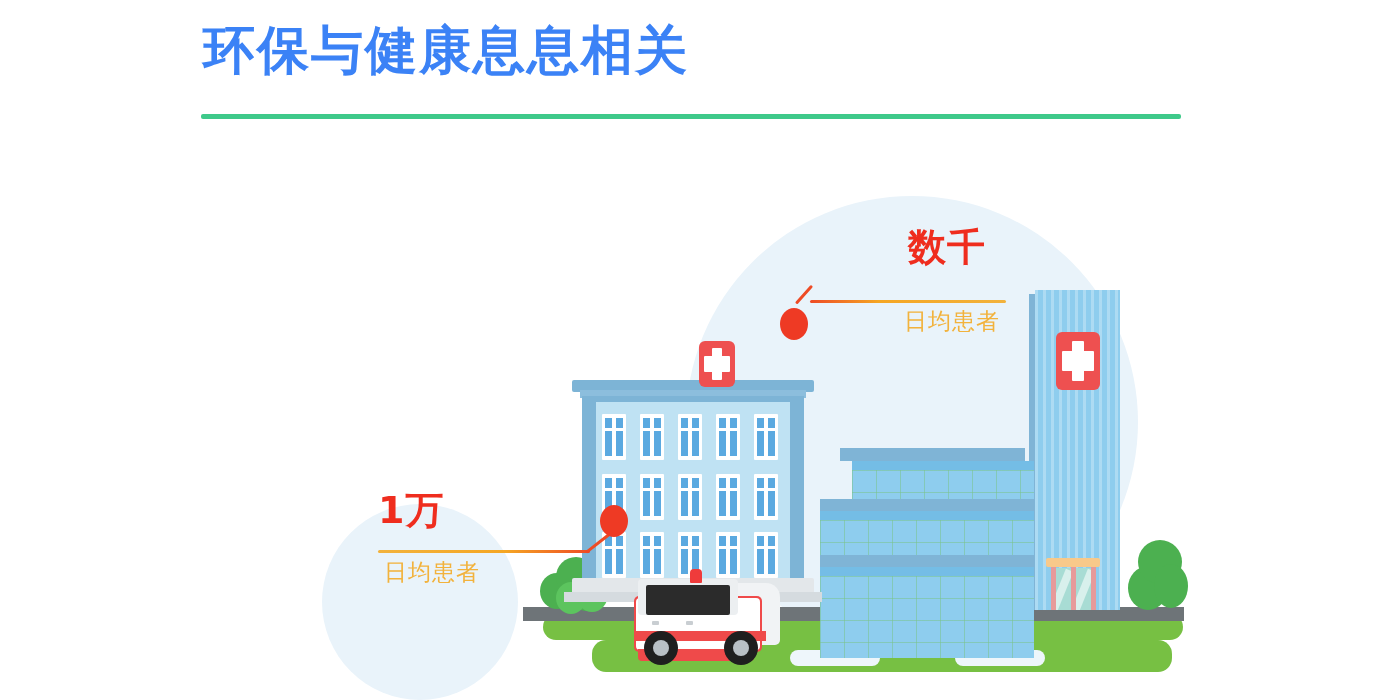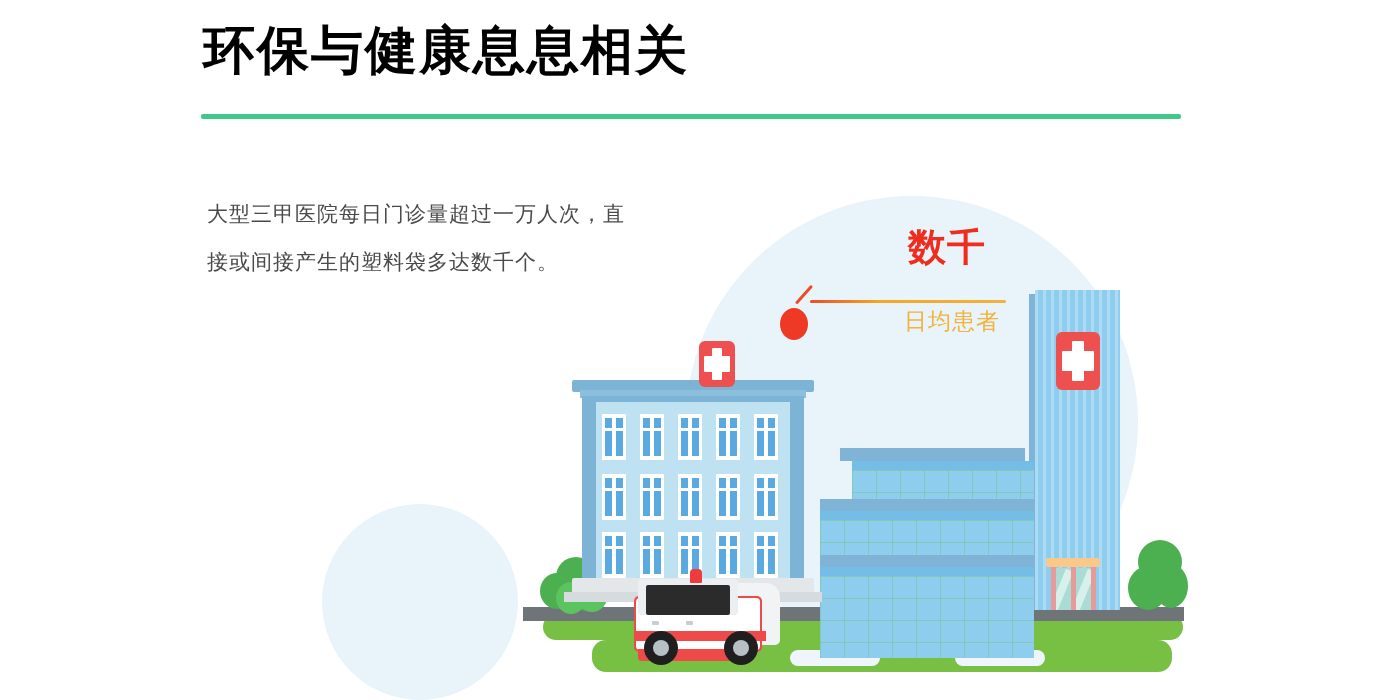--- a/index.html
+++ b/index.html
@@ -8,21 +8,21 @@
     background:#ffffff;
     font-family:"DejaVu Sans","Liberation Sans",sans-serif;
     overflow:hidden;
     position:relative;
   }
   .stage{position:absolute;left:0;top:0;width:1400px;height:700px;overflow:hidden;}
 
   
   .page-title{
     position:absolute;left:203px;top:24px;
-    font-size:52px;font-weight:bold;color:#000000;
+    font-size:52px;font-weight:bold;color:#3b82f6;
     letter-spacing:2px;line-height:1;
     white-space:nowrap;
   }
   .title-rule{
     position:absolute;left:201px;top:114px;width:980px;height:5px;
     background:#3ec98a;border-radius:2px;
   }
 
   
   .body-copy{
@@ -127,21 +127,20 @@
   .cl-right .co-value{color:#ef2d1e;}
 </style>
 </head>
 <body>
 
 <div class="stage">
 
   <div class="page-title">环保与健康息息相关</div>
   <div class="title-rule"></div>
 
-  <div class="body-copy">大型三甲医院每日门诊量超过一万人次，直接或间接产生的塑料袋多达数千个。</div>
 
   <div class="blob-big"></div>
   <div class="blob-small"></div>
 
   <div class="grass" style="left:543px;top:614px;width:640px;height:26px;"></div>
   <div class="grass" style="left:592px;top:640px;width:580px;height:32px;"></div>
   <div class="road"></div>
   <div class="road-mark" style="left:790px;top:650px;width:90px;height:16px;"></div>
   <div class="road-mark" style="left:955px;top:650px;width:90px;height:16px;"></div>
 
@@ -326,14 +325,21 @@
   </div>
 
   <div class="callout cl-right" style="left:780px;top:222px;width:260px;height:120px;">
     <div class="co-value" style="left:128px;top:0px;">数千</div>
     <div class="co-rule" style="left:30px;top:78px;width:196px;background:linear-gradient(to right,#ee4b25,#f5a623 35%,#f2b23c);"></div>
     <div class="co-label" style="left:124px;top:84px;">日均患者</div>
     <div class="co-leader" style="left:16px;top:80px;width:24px;transform:rotate(-48deg);"></div>
     <div class="co-dot" style="left:0px;top:86px;"></div>
   </div>
 
+  <div class="callout cl-left" style="left:378px;top:485px;width:250px;height:120px;">
+    <div class="co-value" style="left:0px;top:0px;">1万</div>
+    <div class="co-rule" style="left:0px;top:65px;width:212px;background:linear-gradient(to right,#f2b23c,#f5a623 60%,#ee4b25);"></div>
+    <div class="co-label" style="left:6px;top:72px;">日均患者</div>
+    <div class="co-leader" style="left:208px;top:66px;width:30px;transform:rotate(-38deg);"></div>
+    <div class="co-dot" style="left:222px;top:20px;"></div>
+  </div>
 
 </div>
 
 </body></html>

